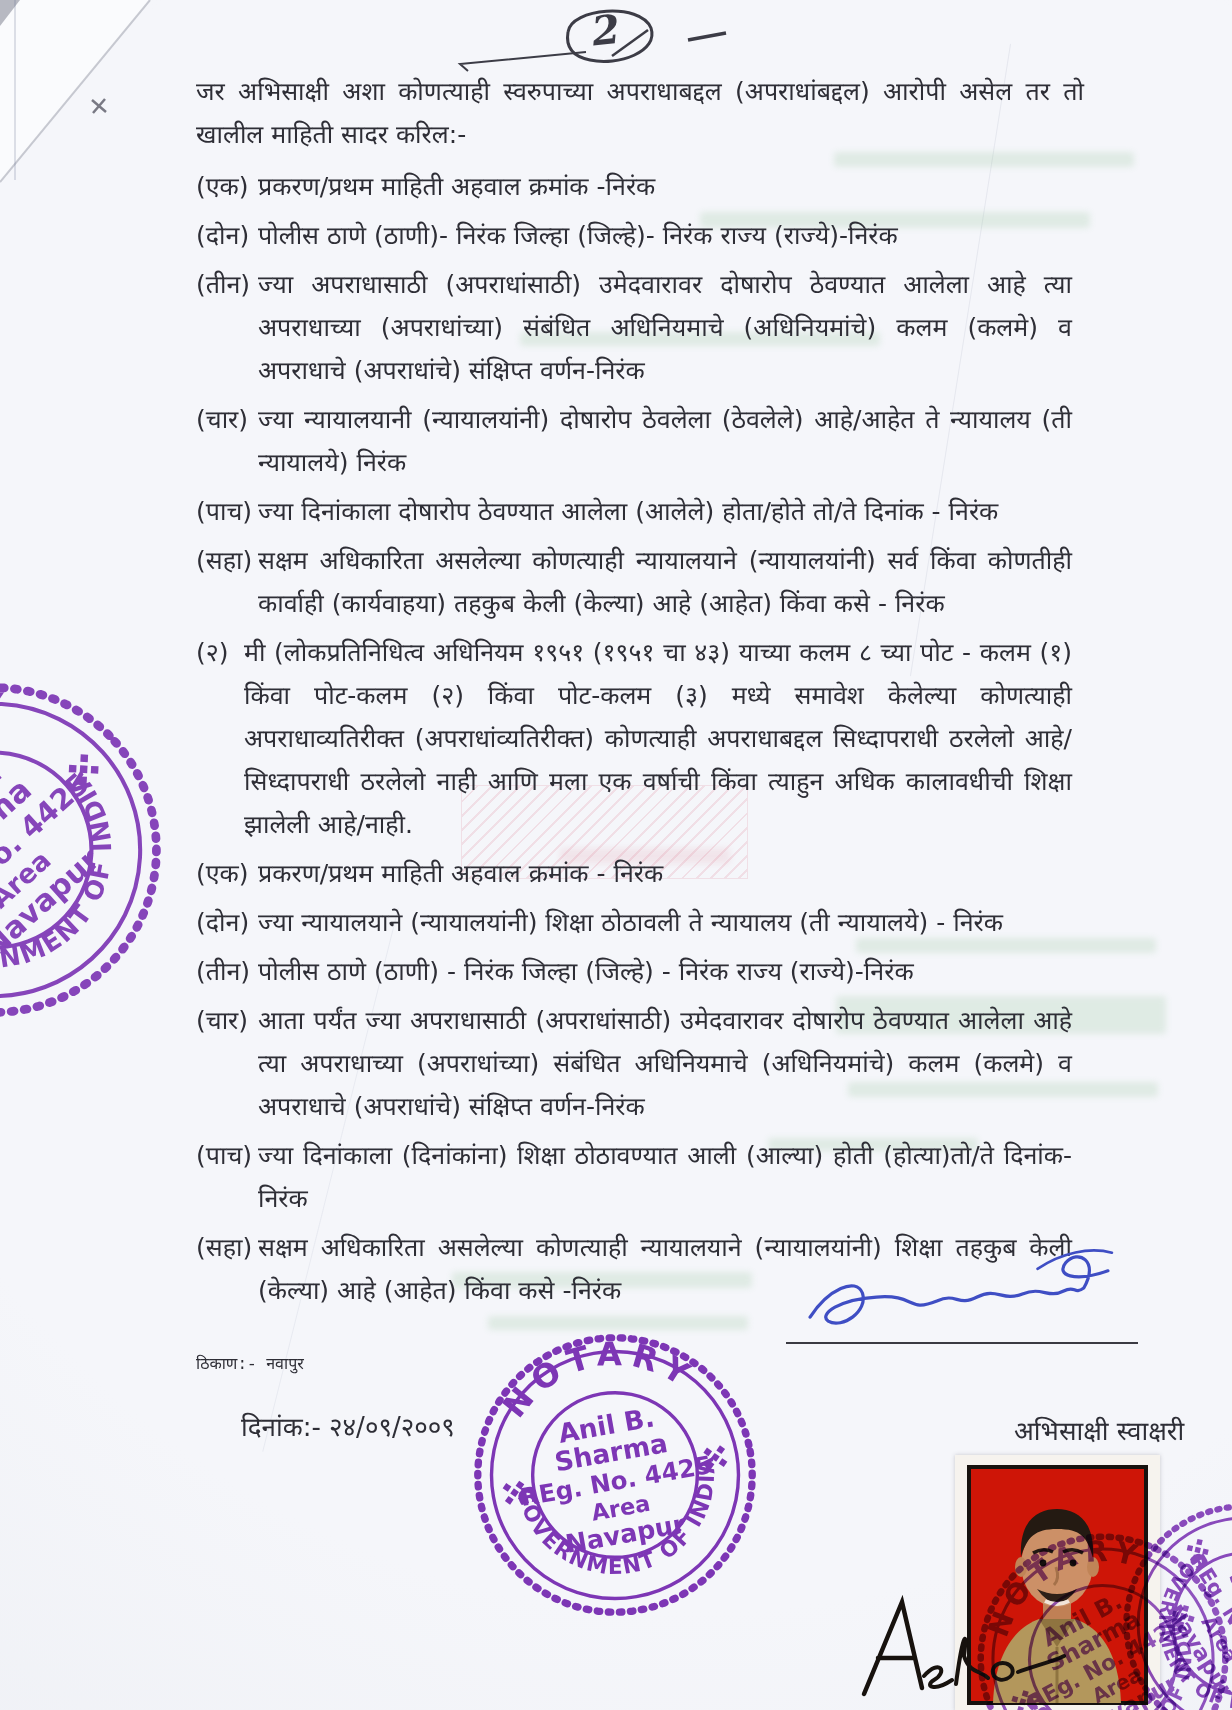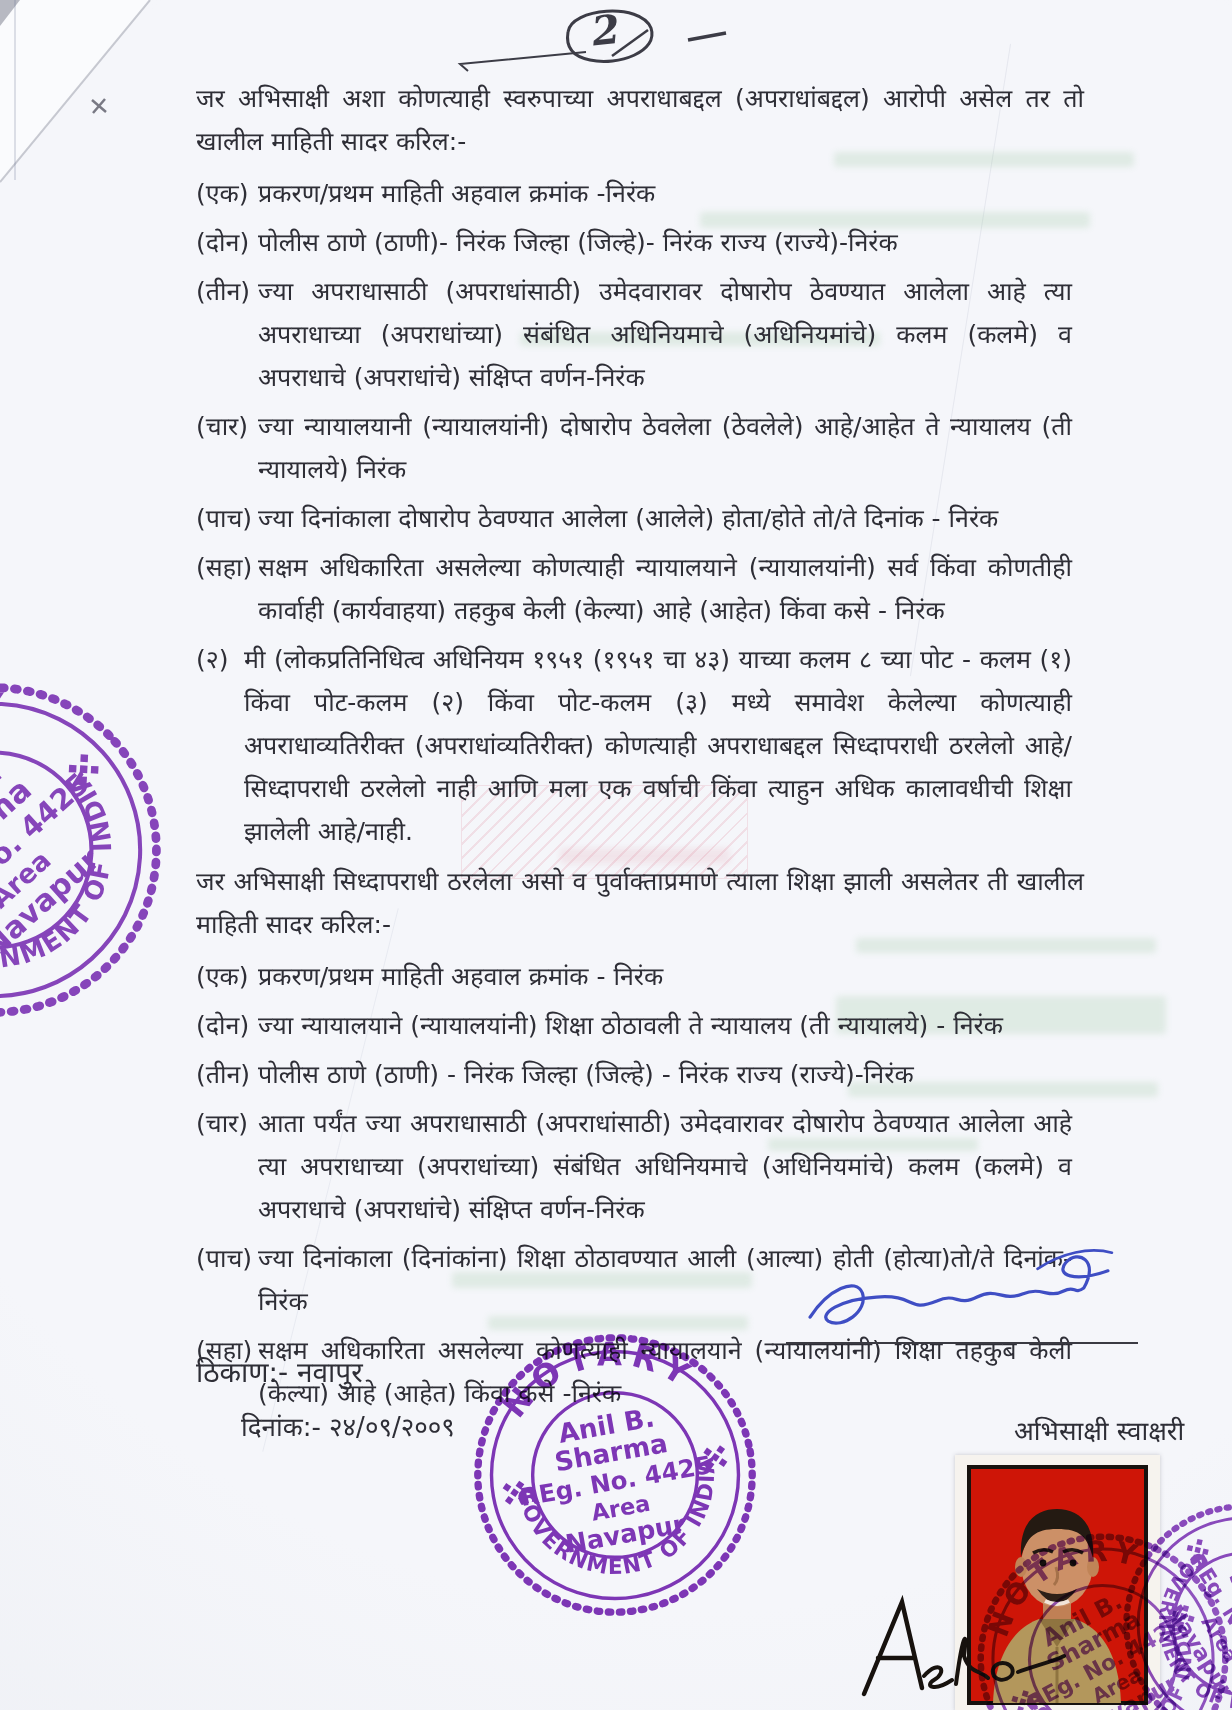--- a/index.html
+++ b/index.html
@@ -29,27 +29,27 @@
   .pagenum-wrap{position:absolute;left:440px;top:0;width:300px;height:78px;}
   .pagenum-glyph{
     position:absolute;left:152px;top:6px;font-size:40px;font-style:italic;font-weight:bold;
     color:#3c3c46;transform:rotate(-6deg);font-family:"DejaVu Serif",serif;
   }
   
   .content{
     position:absolute;left:196px;top:70px;width:888px;
     color:#2e2e36;font-size:25px;line-height:43px;
   }
-  .para{margin:7px 0 9px 0;text-align:justify;}
+  .para{margin:0 0 9px 0;text-align:justify;}
   .item{display:flex;margin:0 12px 6px 0;}
   .item .lbl{flex:0 0 62px;white-space:nowrap;}
   .item .txt{flex:1;text-align:justify;}
   .item.clause .lbl{flex:0 0 48px;}
   
-  .place-line{position:absolute;left:196px;top:1352px;font-size:28px;color:#2e2e36;}
+  .place-line{position:absolute;left:196px;top:1352px;font-size:16px;color:#2e2e36;font-family:Liberation Mono, monospace;}
   .date-line{position:absolute;left:196px;top:1408px;font-size:26px;color:#2e2e36;margin-left:45px;}
   .witness-label{position:absolute;left:972px;top:1412px;font-size:26px;color:#2e2e36;margin-left:42px;}
   .sig-rule{position:absolute;left:786px;top:1342px;width:352px;height:2px;background:#3a3a42;}
   .sig-blue{position:absolute;left:798px;top:1238px;width:322px;height:112px;}
   .sig-black{position:absolute;left:856px;top:1576px;width:215px;height:132px;z-index:6;}
   
   .photo{
     position:absolute;left:955px;top:1455px;width:205px;height:256px;z-index:4;
     background:#f6f3ee;box-shadow:0 0 4px rgba(60,60,70,.25);
   }
@@ -125,21 +125,20 @@
     <div class="item">
       <span class="lbl">(सहा)</span>
       <div class="txt">सक्षम अधिकारिता असलेल्या कोणत्याही न्यायालयाने (न्यायालयांनी) सर्व किंवा कोणतीही कार्वाही (कार्यवाहया) तहकुब केली (केल्या) आहे (आहेत) किंवा कसे - निरंक</div>
     </div>
 
     <div class="item clause">
       <span class="lbl">(२)</span>
       <div class="txt">मी (लोकप्रतिनिधित्व अधिनियम १९५१ (१९५१ चा ४३) याच्या कलम ८ च्या पोट - कलम (१) किंवा पोट-कलम (२) किंवा पोट-कलम (३) मध्ये समावेश केलेल्या कोणत्याही अपराधाव्यतिरीक्त (अपराधांव्यतिरीक्त) कोणत्याही अपराधाबद्दल सिध्दापराधी ठरलेलो आहे/ सिध्दापराधी ठरलेलो नाही आणि मला एक वर्षाची किंवा त्याहुन अधिक कालावधीची शिक्षा झालेली आहे/नाही.</div>
     </div>
 
-    <p class="para">जर अभिसाक्षी सिध्दापराधी ठरलेला असो व पुर्वाक्ताप्रमाणे त्याला शिक्षा झाली असलेतर ती खालील माहिती सादर करिल:-</p>
 
     <div class="item">
       <span class="lbl">(एक)</span>
       <div class="txt">प्रकरण/प्रथम माहिती अहवाल क्रमांक - निरंक</div>
     </div>
     <div class="item">
       <span class="lbl">(दोन)</span>
       <div class="txt">ज्या न्यायालयाने (न्यायालयांनी) शिक्षा ठोठावली ते न्यायालय (ती न्यायालये) - निरंक</div>
     </div>
     <div class="item">

